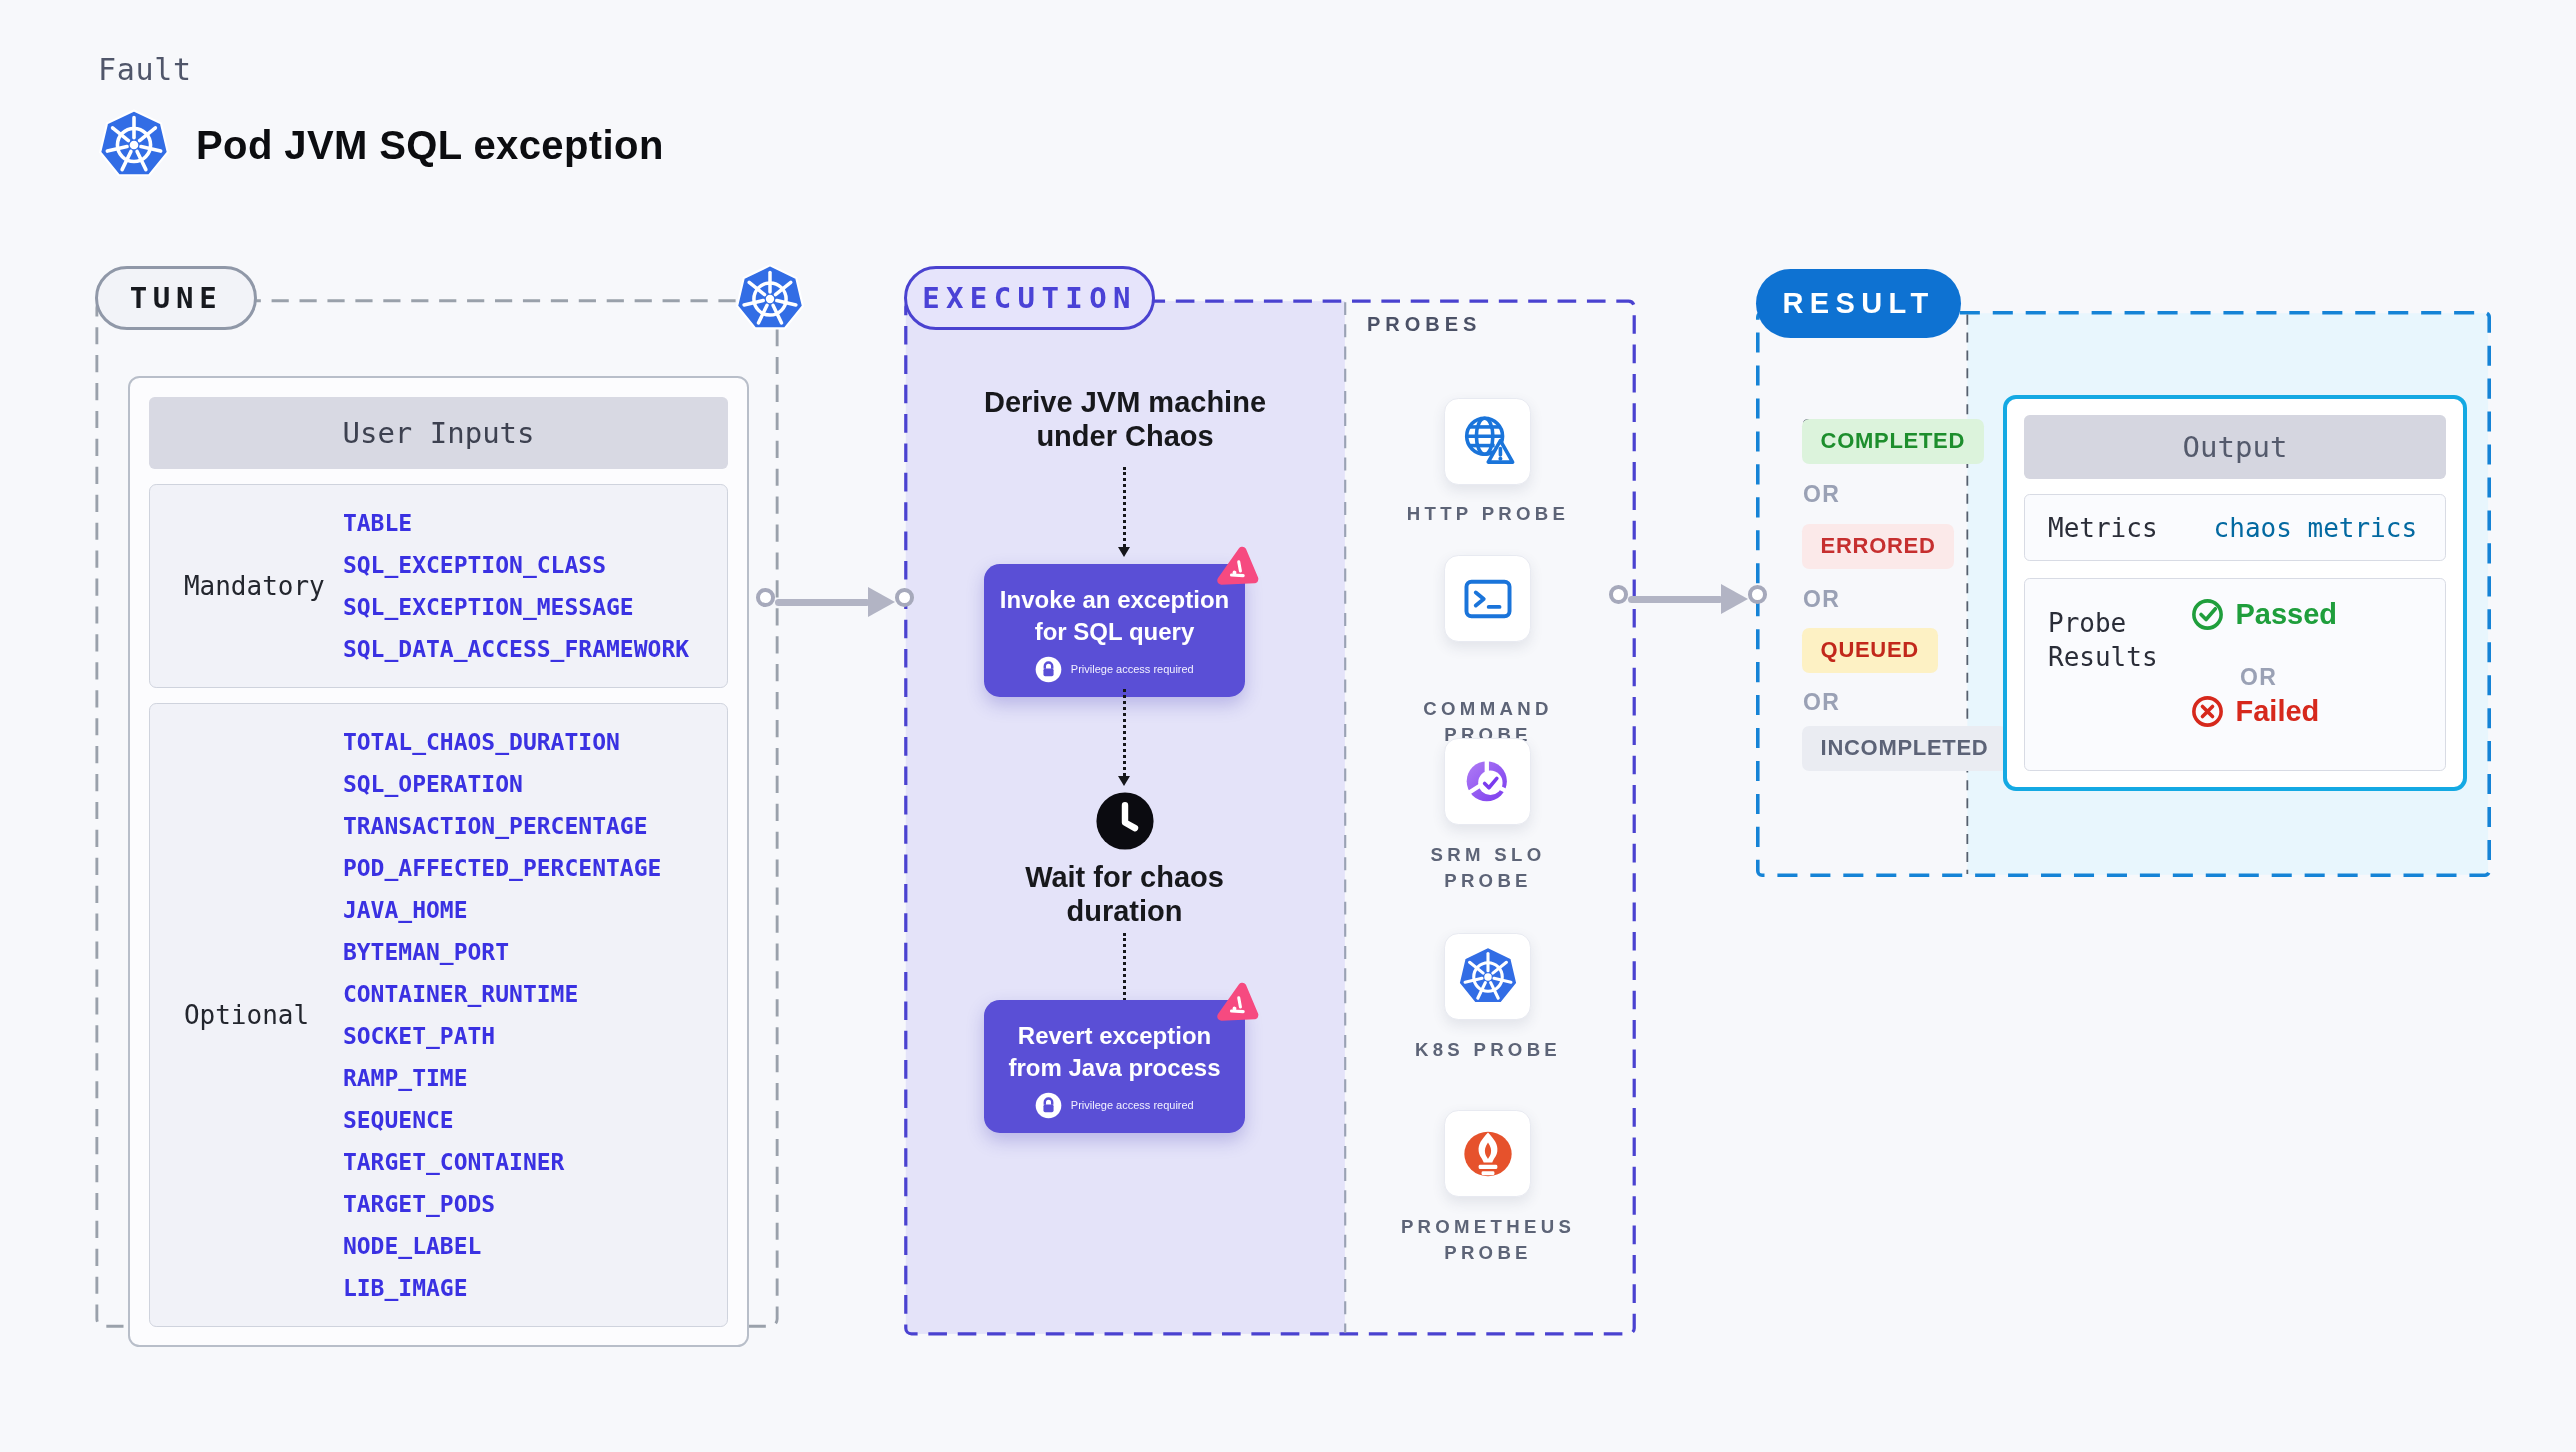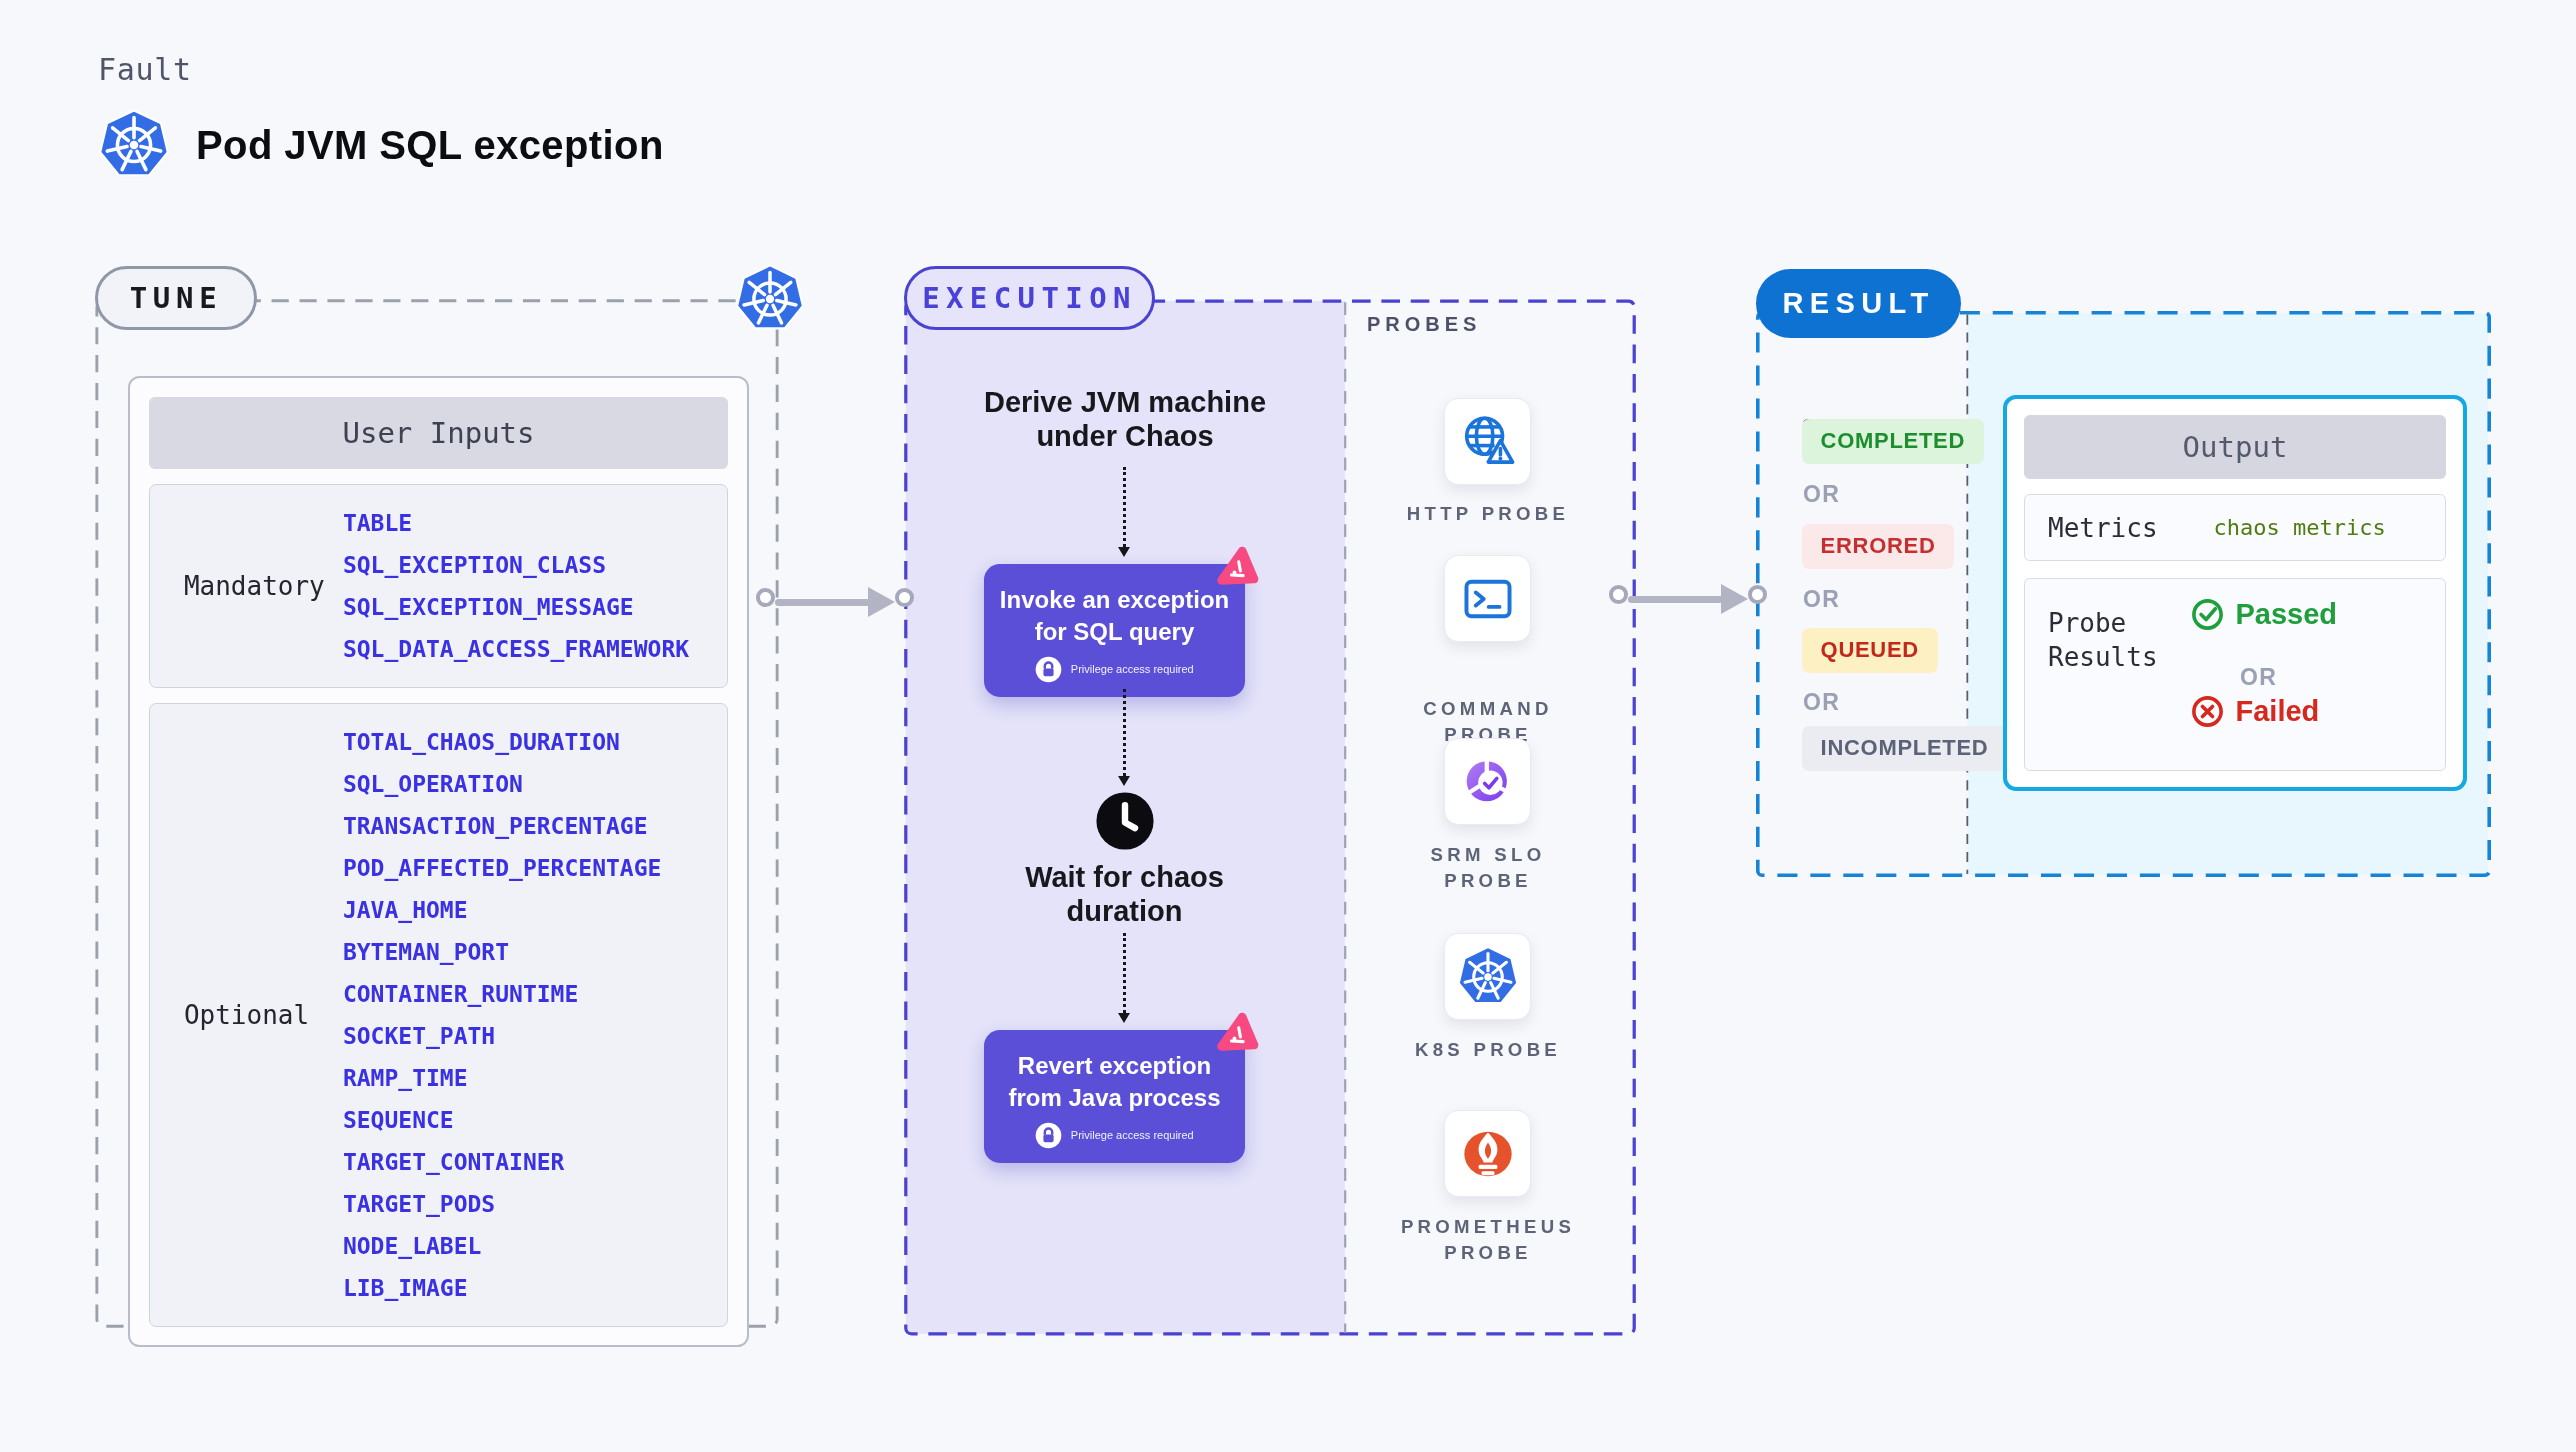--- a/index.html
+++ b/index.html
@@ -74,21 +74,21 @@
   .badge.incompleted{background:#eaecf2;color:#5c6377;}
   .or{position:absolute;left:1803px;font-weight:bold;font-size:23px;letter-spacing:1.4px;color:#9aa1b5;}
 
   
   .out-card{left:2003px;top:395px;width:464px;height:396px;background:#fff;border:4.3px solid #14a9e3;border-radius:13px;}
   .out-header{position:absolute;left:17px;right:17px;top:15.8px;height:64px;background:#d5d6e0;border-radius:5.7px;
     display:flex;align-items:center;justify-content:center;font-family:var(--mono);font-size:29px;color:#545a6c;}
   .out-row{position:absolute;left:17px;right:17px;background:#fafbfe;border:1.4px solid #d8dbe4;border-radius:5.7px;}
   .row-metrics{top:95px;height:67px;display:flex;align-items:center;}
   .metrics-label{font-family:var(--mono);font-size:26px;color:#2a2d38;margin-left:23px;}
-  .metrics-value{font-family:var(--mono);font-size:22px;color:#4d7c0f;margin-left:56px;}
+  .metrics-value{font-family:var(--mono);font-size:26px;color:#0369a1;margin-left:56px;}
   .row-probe{top:179px;bottom:15.8px;}
   .pr-label{position:absolute;left:23px;top:27px;width:129px;font-family:var(--mono);font-size:26px;line-height:34px;color:#2a2d38;}
   .pr-pass{position:absolute;left:166px;top:18.6px;display:flex;align-items:center;gap:11.5px;}
   .pr-pass span{font-weight:bold;font-size:29px;color:#1f9e3c;}
   .pr-or{position:absolute;left:215px;top:85px;font-weight:bold;font-size:23px;letter-spacing:1.4px;color:#9aa1b5;}
   .pr-fail{position:absolute;left:166px;top:116px;display:flex;align-items:center;gap:11.5px;}
   .pr-fail span{font-weight:bold;font-size:29px;color:#d6281c;}
 </style>
 </head>
 <body>
@@ -216,21 +216,21 @@
   <svg class="abs" style="left:1095px;top:791px;" width="60" height="60" viewBox="0 0 84 84">
     <circle cx="42" cy="42" r="40" fill="#0b0b10"></circle>
     <path d="M42 20 L42 44 L56 52" fill="none" stroke="#ffffff" stroke-width="9" stroke-linecap="round" stroke-linejoin="round"></path>
   </svg>
   <div class="flow-text" style="left:1010px;top:860px;width:229px;">Wait for chaos duration</div>
 
   <div class="varrow" style="left:1123px;top:933px;height:80px;">
       <div class="head"></div>
     </div>
 
-  <div class="step-box" style="top:1030px;">
+  <div class="step-box" style="top:1000px;">
     <svg class="litmus" viewBox="0 0 64 64" width="46" height="46">
         <use href="#litmus-sym"></use>
       </svg>
     <div class="step-title">Revert exception from Java process</div>
     <div class="priv">
       <svg width="27" height="27" viewBox="0 0 38 38">
           <use href="#lock-sym"></use>
         </svg>
       <span class="priv-label">Privilege access required</span>
     </div>

